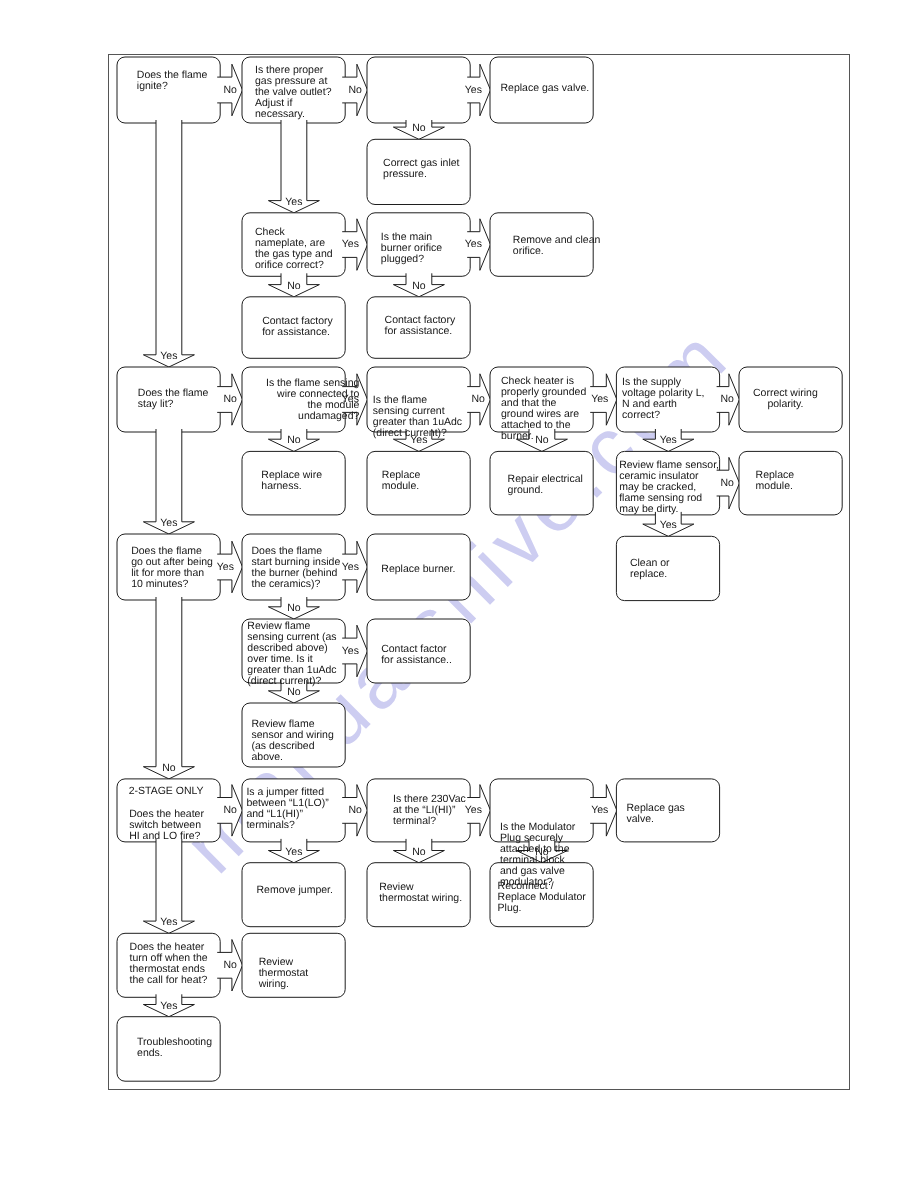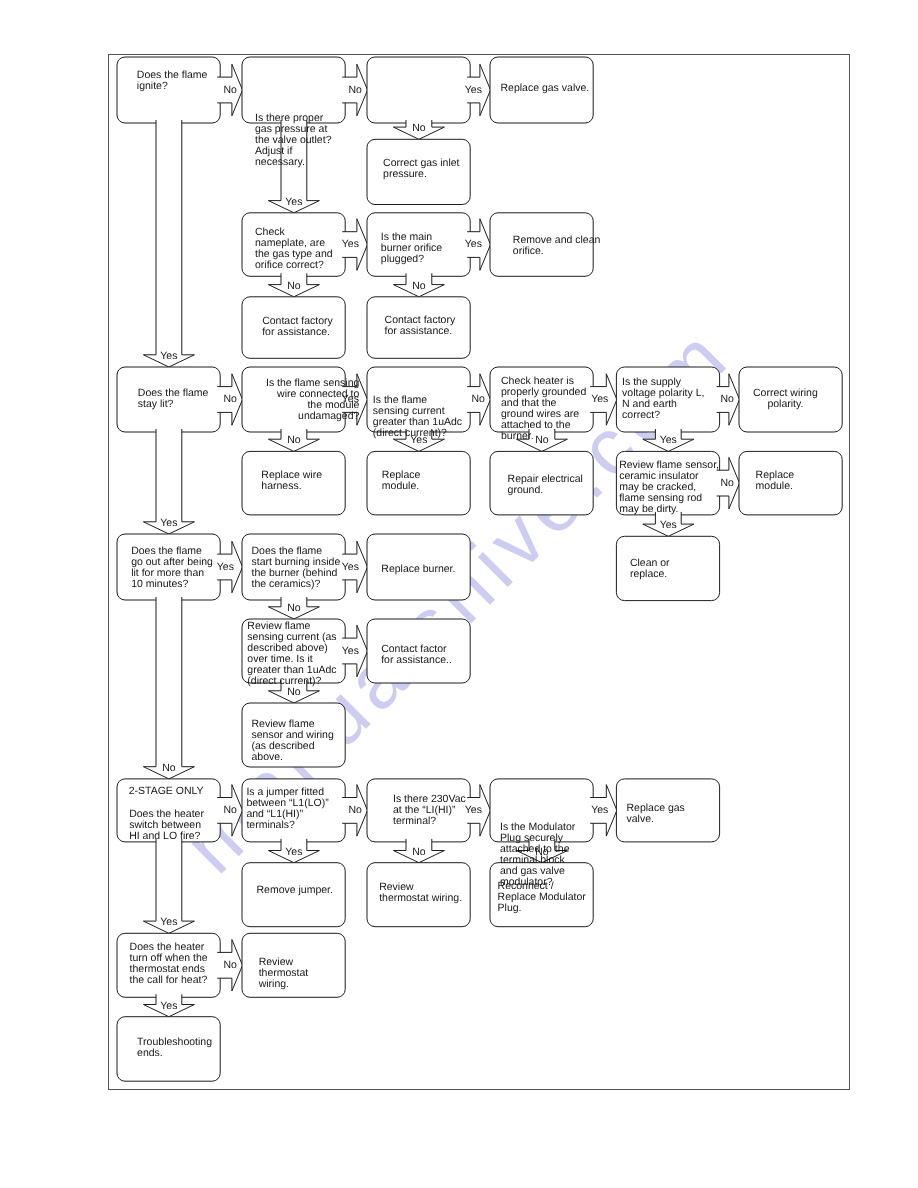--- a/index.html
+++ b/index.html
@@ -99,21 +99,21 @@
 <rect x="490.0" y="862.7" width="103.2" height="64.0" rx="8" ry="8"></rect>
 <rect x="117.0" y="933.3" width="103.2" height="64.0" rx="8" ry="8"></rect>
 <path d="M 217.2,952.4 L 231.9,952.4 L 231.9,939.5 L 242.5,965.3 L 231.9,991.0 L 231.9,978.2 L 217.2,978.2"></path>
 <path d="M 156.0,994.3 L 156.0,1004.5 L 143.4,1004.5 L 168.9,1016.7 L 194.4,1004.5 L 181.8,1004.5 L 181.8,994.3"></path>
 <rect x="242.0" y="933.3" width="103.2" height="64.0" rx="8" ry="8"></rect>
 <rect x="117.0" y="1016.7" width="103.2" height="64.5" rx="8" ry="8"></rect>
 </g>
 </svg>
 <div class="boxtext" style="left:136.8px;top:70.3px;">Does the flame
 ignite?</div>
-<div class="boxtext" style="left:255.0px;top:65.0px;margin-top:48px;">Is there proper
+<div class="boxtext" style="left:255.0px;top:65.0px;">Is there proper
 gas pressure at
 the valve outlet?
 Adjust if
 necessary.</div>
 <div class="boxtext" style="left:500.5px;top:82.5px;">Replace gas valve.</div>
 <div class="boxtext" style="left:383.1px;top:157.9px;">Correct gas inlet
 pressure.</div>
 <div class="boxtext" style="left:255.0px;top:226.8px;">Check
 nameplate, are
 the gas type and

